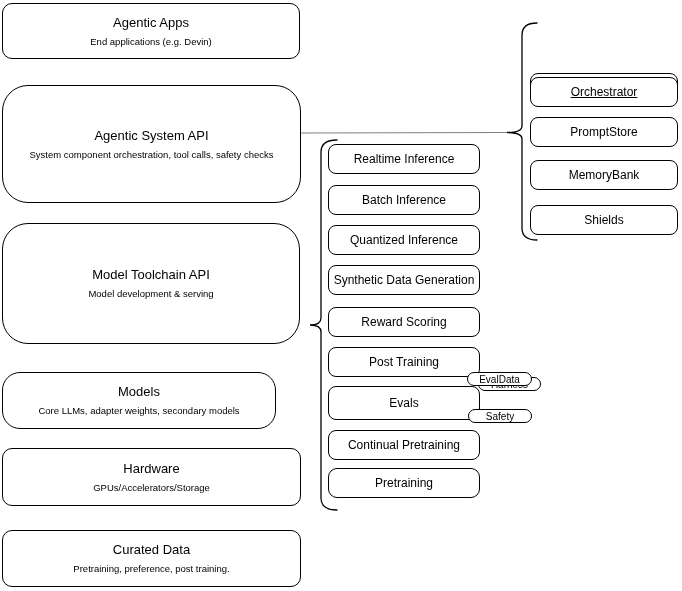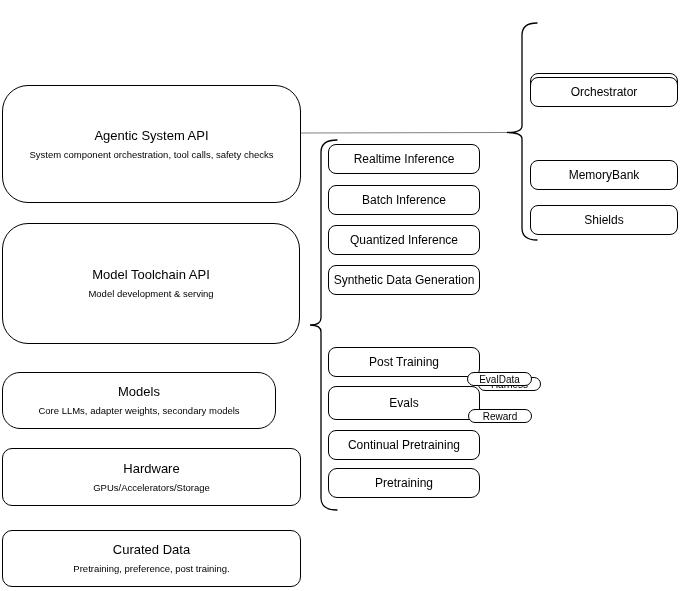--- a/index.html
+++ b/index.html
@@ -69,20 +69,24 @@
 
   <svg class="connector-layer" viewBox="0 0 682 591" xmlns="http://www.w3.org/2000/svg">
 
     <line x1="301" y1="133" x2="507" y2="132.5" stroke="#808080" stroke-width="1.2"></line>
 
     <path d="M337,140 Q321,140 321,152 L321,318 Q321,325 310,325 Q321,325 321,332 L321,498 Q321,510 337,510" fill="none" stroke="#000000" stroke-width="1.3" stroke-linecap="round"></path>
 
     <path d="M537,23 Q522,23 522,35 L522,126 Q522,132.5 507,132.5 Q522,132.5 522,139 L522,228 Q522,240 537,240" fill="none" stroke="#000000" stroke-width="1.3" stroke-linecap="round"></path>
   </svg>
 
+  <div class="panel" style="left:2px; top:3px; width:298px; height:56px; border-radius:10px;">
+    <div class="title">Agentic Apps</div>
+    <div class="subtitle">End applications (e.g. Devin)</div>
+  </div>
 
   <div class="panel" style="left:2px; top:85px; width:299px; height:118px; border-radius:26px;">
     <div class="title">Agentic System API</div>
     <div class="subtitle">System component orchestration, tool calls, safety checks</div>
   </div>
 
   <div class="panel" style="left:2px; top:223px; width:298px; height:121px; border-radius:26px;">
     <div class="title">Model Toolchain API</div>
     <div class="subtitle">Model development &amp; serving</div>
   </div>
@@ -107,48 +111,54 @@
   </div>
   <div class="chip" style="left:328px; top:185px;">
     <span>Batch Inference</span>
   </div>
   <div class="chip" style="left:328px; top:225px;">
     <span>Quantized Inference</span>
   </div>
   <div class="chip" style="left:328px; top:265px;">
     <span>Synthetic Data Generation</span>
   </div>
+  <div class="chip" style="left:328px; top:307px;">
+    <span>Reward Scoring</span>
+  </div>
   <div class="chip" style="left:328px; top:347px;">
     <span>Post Training</span>
   </div>
   <div class="chip" style="left:328px; top:386px; height:34px;">
     <span>Evals</span>
   </div>
   <div class="chip" style="left:328px; top:430px;">
     <span>Continual Pretraining</span>
   </div>
   <div class="chip" style="left:328px; top:468px;border-radius:9px;">
     <span>Pretraining</span>
   </div>
 
   <div class="tag" style="left:478px; top:377px; width:63px;">
     <span>Harness</span>
   </div>
   <div class="tag" style="left:467px; top:372px; width:65px;">
     <span>EvalData</span>
   </div>
   <div class="tag" style="left:468px; top:409px; width:64px;">
-    <span>Reward</span>
+    <span>Safety</span>
   </div>
 
   <div class="chip right" style="left:530px; top:35px;margin-top:38px;">
     <span>Assistant</span>
   </div>
-  <div class="chip right" style="left:530px; top:77px;">
+  <div class="chip right" style="left:530px; top:77px;text-decoration:underline;">
     <span>Orchestrator</span>
+  </div>
+  <div class="chip right" style="left:530px; top:117px;">
+    <span>PromptStore</span>
   </div>
   <div class="chip right" style="left:530px; top:160px;">
     <span>MemoryBank</span>
   </div>
   <div class="chip right" style="left:530px; top:205px;">
     <span>Shields</span>
   </div>
 
 </div>
 

